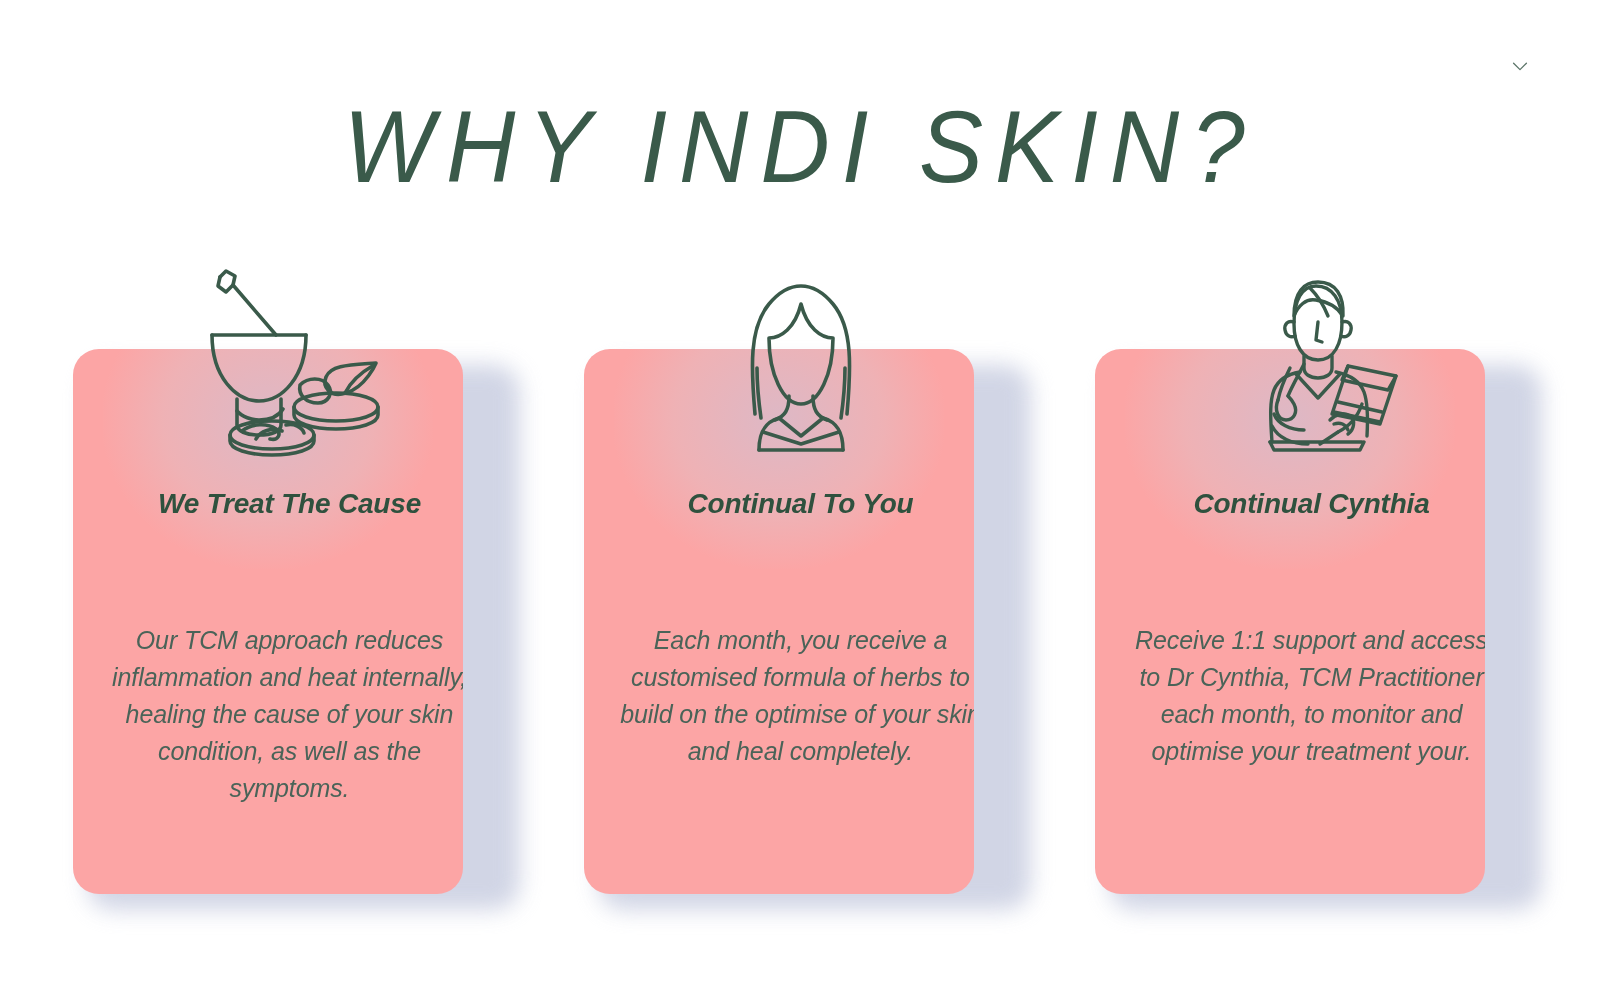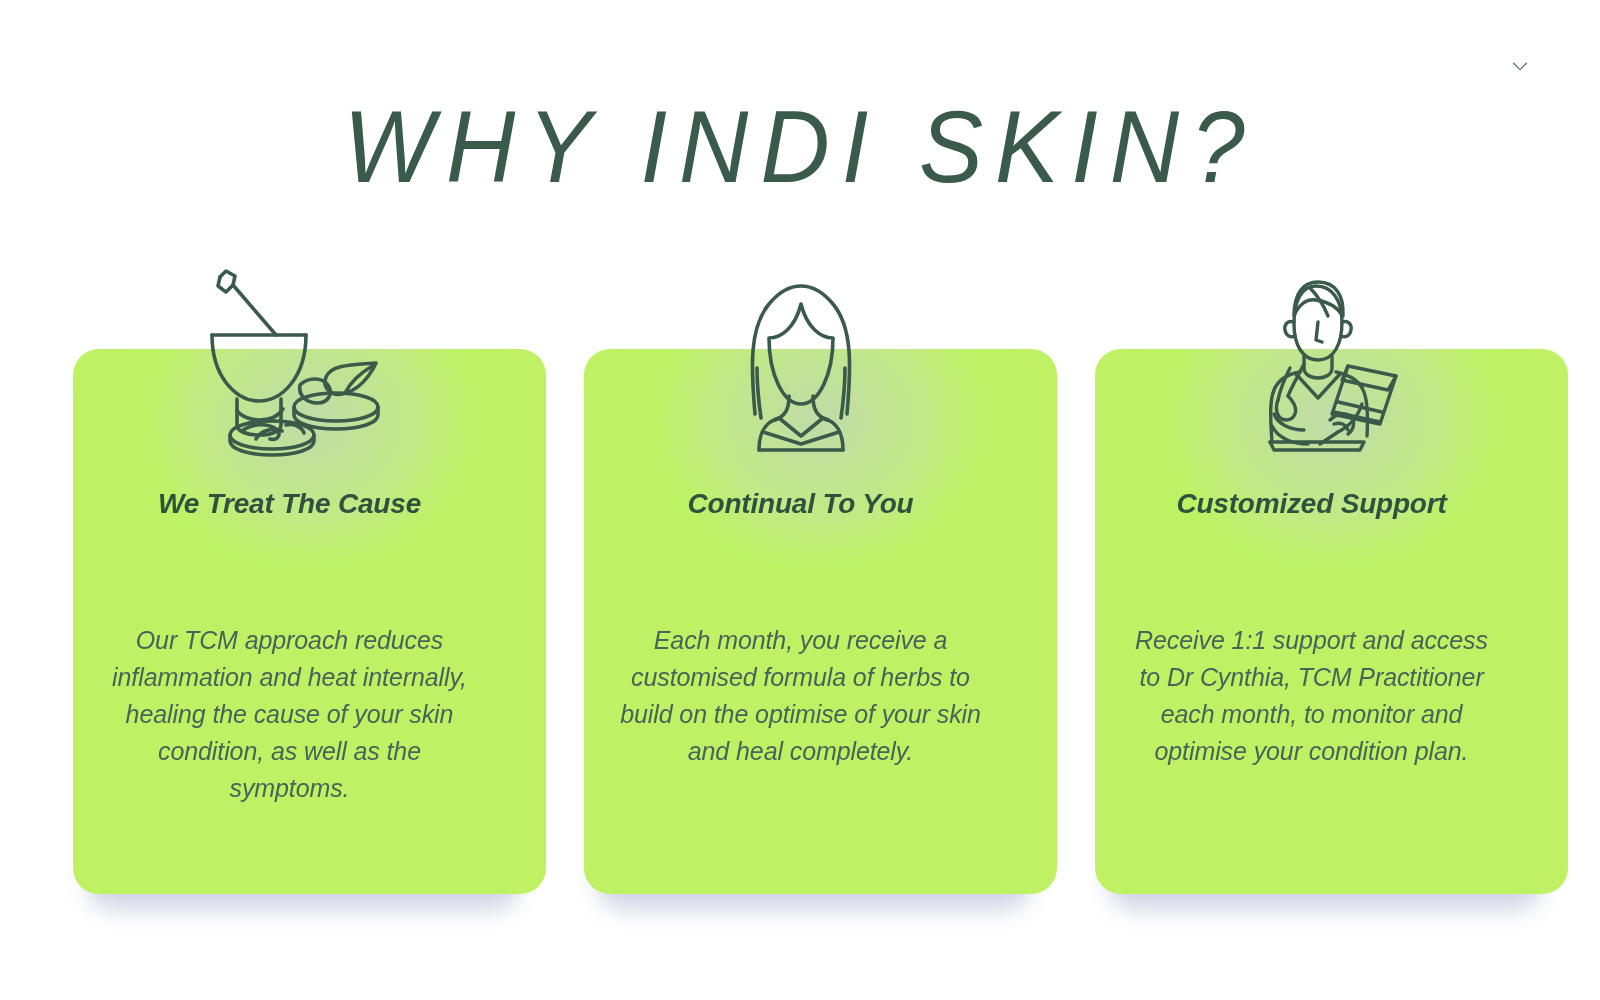--- a/index.html
+++ b/index.html
@@ -83,24 +83,24 @@
     border-radius: 26px;
     background: #c9cee1;
     filter: blur(11px);
     opacity: 0.85;
   }
 
   .card {
     position: absolute;
     left: 0;
     top: 0;
-    width: 473px;
+    width: 390px;
     height: 545px;
     border-radius: 26px;
-    background: #bef264;
+    background: #fca5a5;
     overflow: hidden;
   }
 
   
   .card-glow {
     position: absolute;
     left: 50%;
     top: -10px;
     width: 330px;
     height: 230px;
@@ -230,22 +230,22 @@
           <path d="M60 154 C58 140 56 120 56 104"></path>
           <path d="M140 154 C142 140 144 120 144 104"></path>
         </svg>
       </div>
     </div>
 
     <div class="card-wrap">
       <div class="card-shadow"></div>
       <div class="card">
         <div class="card-glow"></div>
-        <div class="card-title">Customized Support</div>
-        <div class="card-body">Receive 1:1 support and access to Dr Cynthia, TCM Practitioner each month, to monitor and optimise your condition plan.</div>
+        <div class="card-title">Continual Cynthia</div>
+        <div class="card-body">Receive 1:1 support and access to Dr Cynthia, TCM Practitioner each month, to monitor and optimise your treatment your.</div>
       </div>
       <div class="card-icon icon-doctor">
         <svg viewBox="0 0 200 200" fill="none" stroke="#3a5a4a" stroke-width="3.4" stroke-linecap="round" stroke-linejoin="round">
 
           <path d="M82 60 C82 36 90 22 104 22 C120 22 130 36 130 58 C130 80 122 96 106 96 C90 96 82 80 82 60 Z"></path>
 
           <path d="M82 52 C82 28 92 18 106 18 C124 18 132 32 131 52 C126 44 118 38 104 36 C94 34 86 42 82 52 Z"></path>
           <path d="M98 24 C106 32 112 42 116 52"></path>
 
           <path d="M82 58 C76 56 72 60 73 66 C74 72 79 74 83 72"></path>

